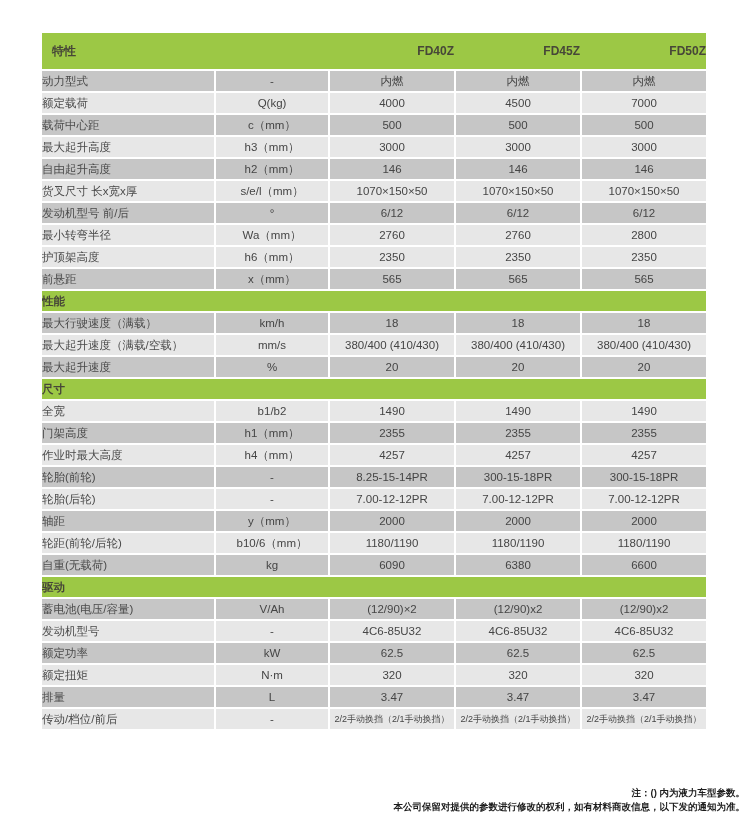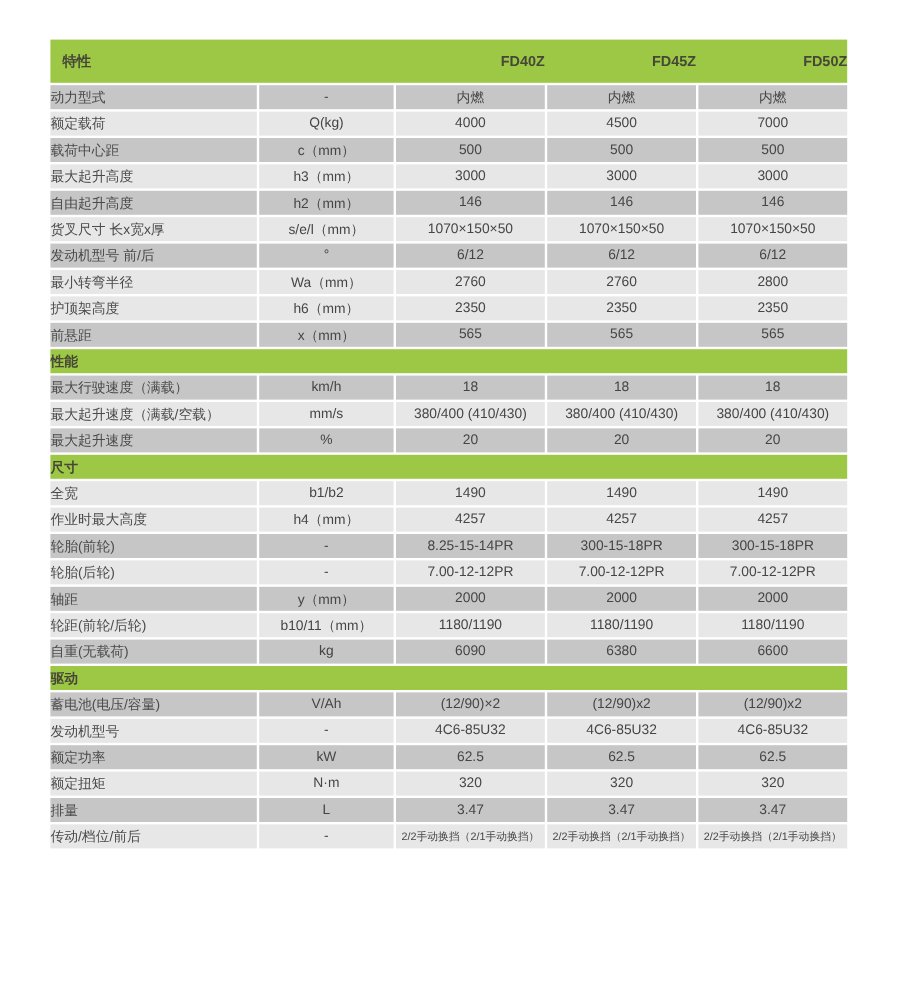--- a/index.html
+++ b/index.html
@@ -206,20 +206,27 @@
         <tr>
           <td colspan="5" class="greenbar">尺寸</td>
         </tr>
         <tr class="light">
           <td class="cell label-cell">全宽</td>
           <td class="cell unit-cell">b1/b2</td>
           <td class="cell val-cell">1490</td>
           <td class="cell val-cell">1490</td>
           <td class="cell val-cell">1490</td>
         </tr>
+        <tr class="dark">
+          <td class="cell label-cell">门架高度</td>
+          <td class="cell unit-cell">h1（mm）</td>
+          <td class="cell val-cell">2355</td>
+          <td class="cell val-cell">2355</td>
+          <td class="cell val-cell">2355</td>
+        </tr>
         <tr class="light">
           <td class="cell label-cell">作业时最大高度</td>
           <td class="cell unit-cell">h4（mm）</td>
           <td class="cell val-cell">4257</td>
           <td class="cell val-cell">4257</td>
           <td class="cell val-cell">4257</td>
         </tr>
         <tr class="dark">
           <td class="cell label-cell">轮胎(前轮)</td>
           <td class="cell unit-cell">-</td>
@@ -236,21 +243,21 @@
         </tr>
         <tr class="dark">
           <td class="cell label-cell">轴距</td>
           <td class="cell unit-cell">y（mm）</td>
           <td class="cell val-cell">2000</td>
           <td class="cell val-cell">2000</td>
           <td class="cell val-cell">2000</td>
         </tr>
         <tr class="light">
           <td class="cell label-cell">轮距(前轮/后轮)</td>
-          <td class="cell unit-cell">b10/11（mm）</td>
+          <td class="cell unit-cell">b10/6（mm）</td>
           <td class="cell val-cell">1180/1190</td>
           <td class="cell val-cell">1180/1190</td>
           <td class="cell val-cell">1180/1190</td>
         </tr>
         <tr class="dark">
           <td class="cell label-cell">自重(无载荷)</td>
           <td class="cell unit-cell">kg</td>
           <td class="cell val-cell">6090</td>
           <td class="cell val-cell">6380</td>
           <td class="cell val-cell">6600</td>
@@ -296,14 +303,18 @@
         <tr class="light">
           <td class="cell label-cell">传动/档位/前后</td>
           <td class="cell unit-cell">-</td>
           <td class="cell val-cell tiny">2/2手动换挡（2/1手动换挡）</td>
           <td class="cell val-cell tiny">2/2手动换挡（2/1手动换挡）</td>
           <td class="cell val-cell tiny">2/2手动换挡（2/1手动换挡）</td>
         </tr>
       </tbody>
   </table>
 
+  <div class="notes">
+    <div>注：() 内为液力车型参数。</div>
+    <div>本公司保留对提供的参数进行修改的权利，如有材料商改信息，以下发的通知为准。</div>
+  </div>
 
 </div>
 
 </body></html>

